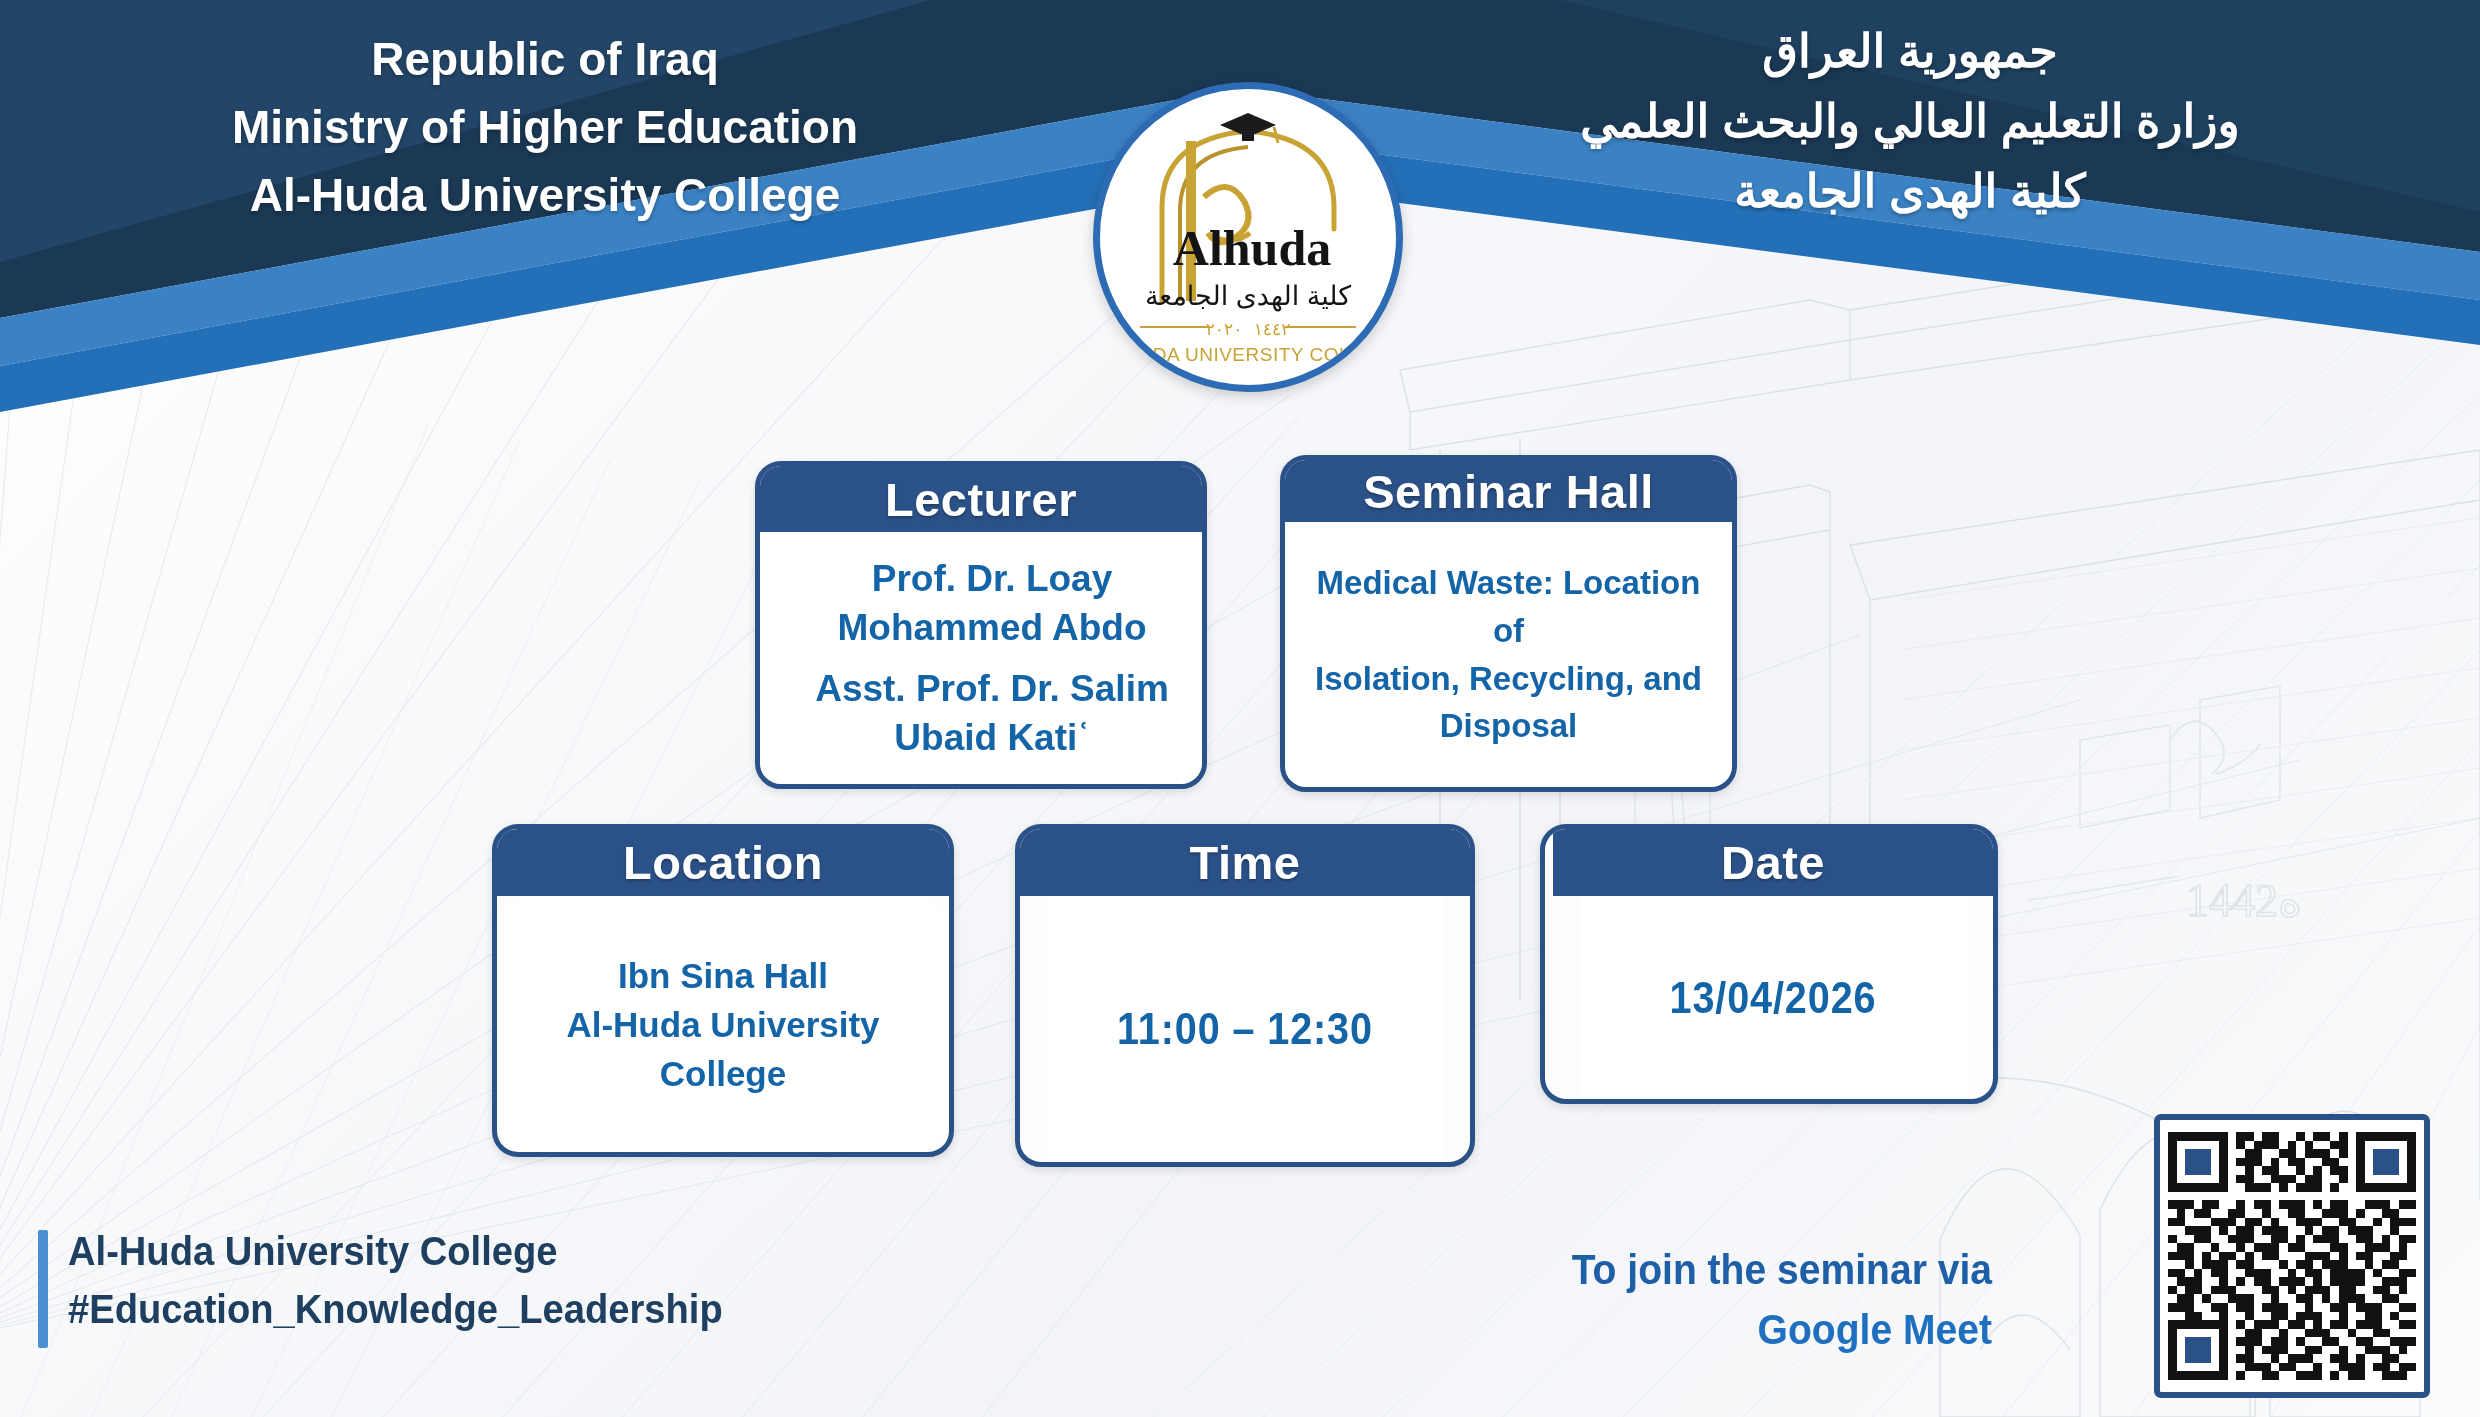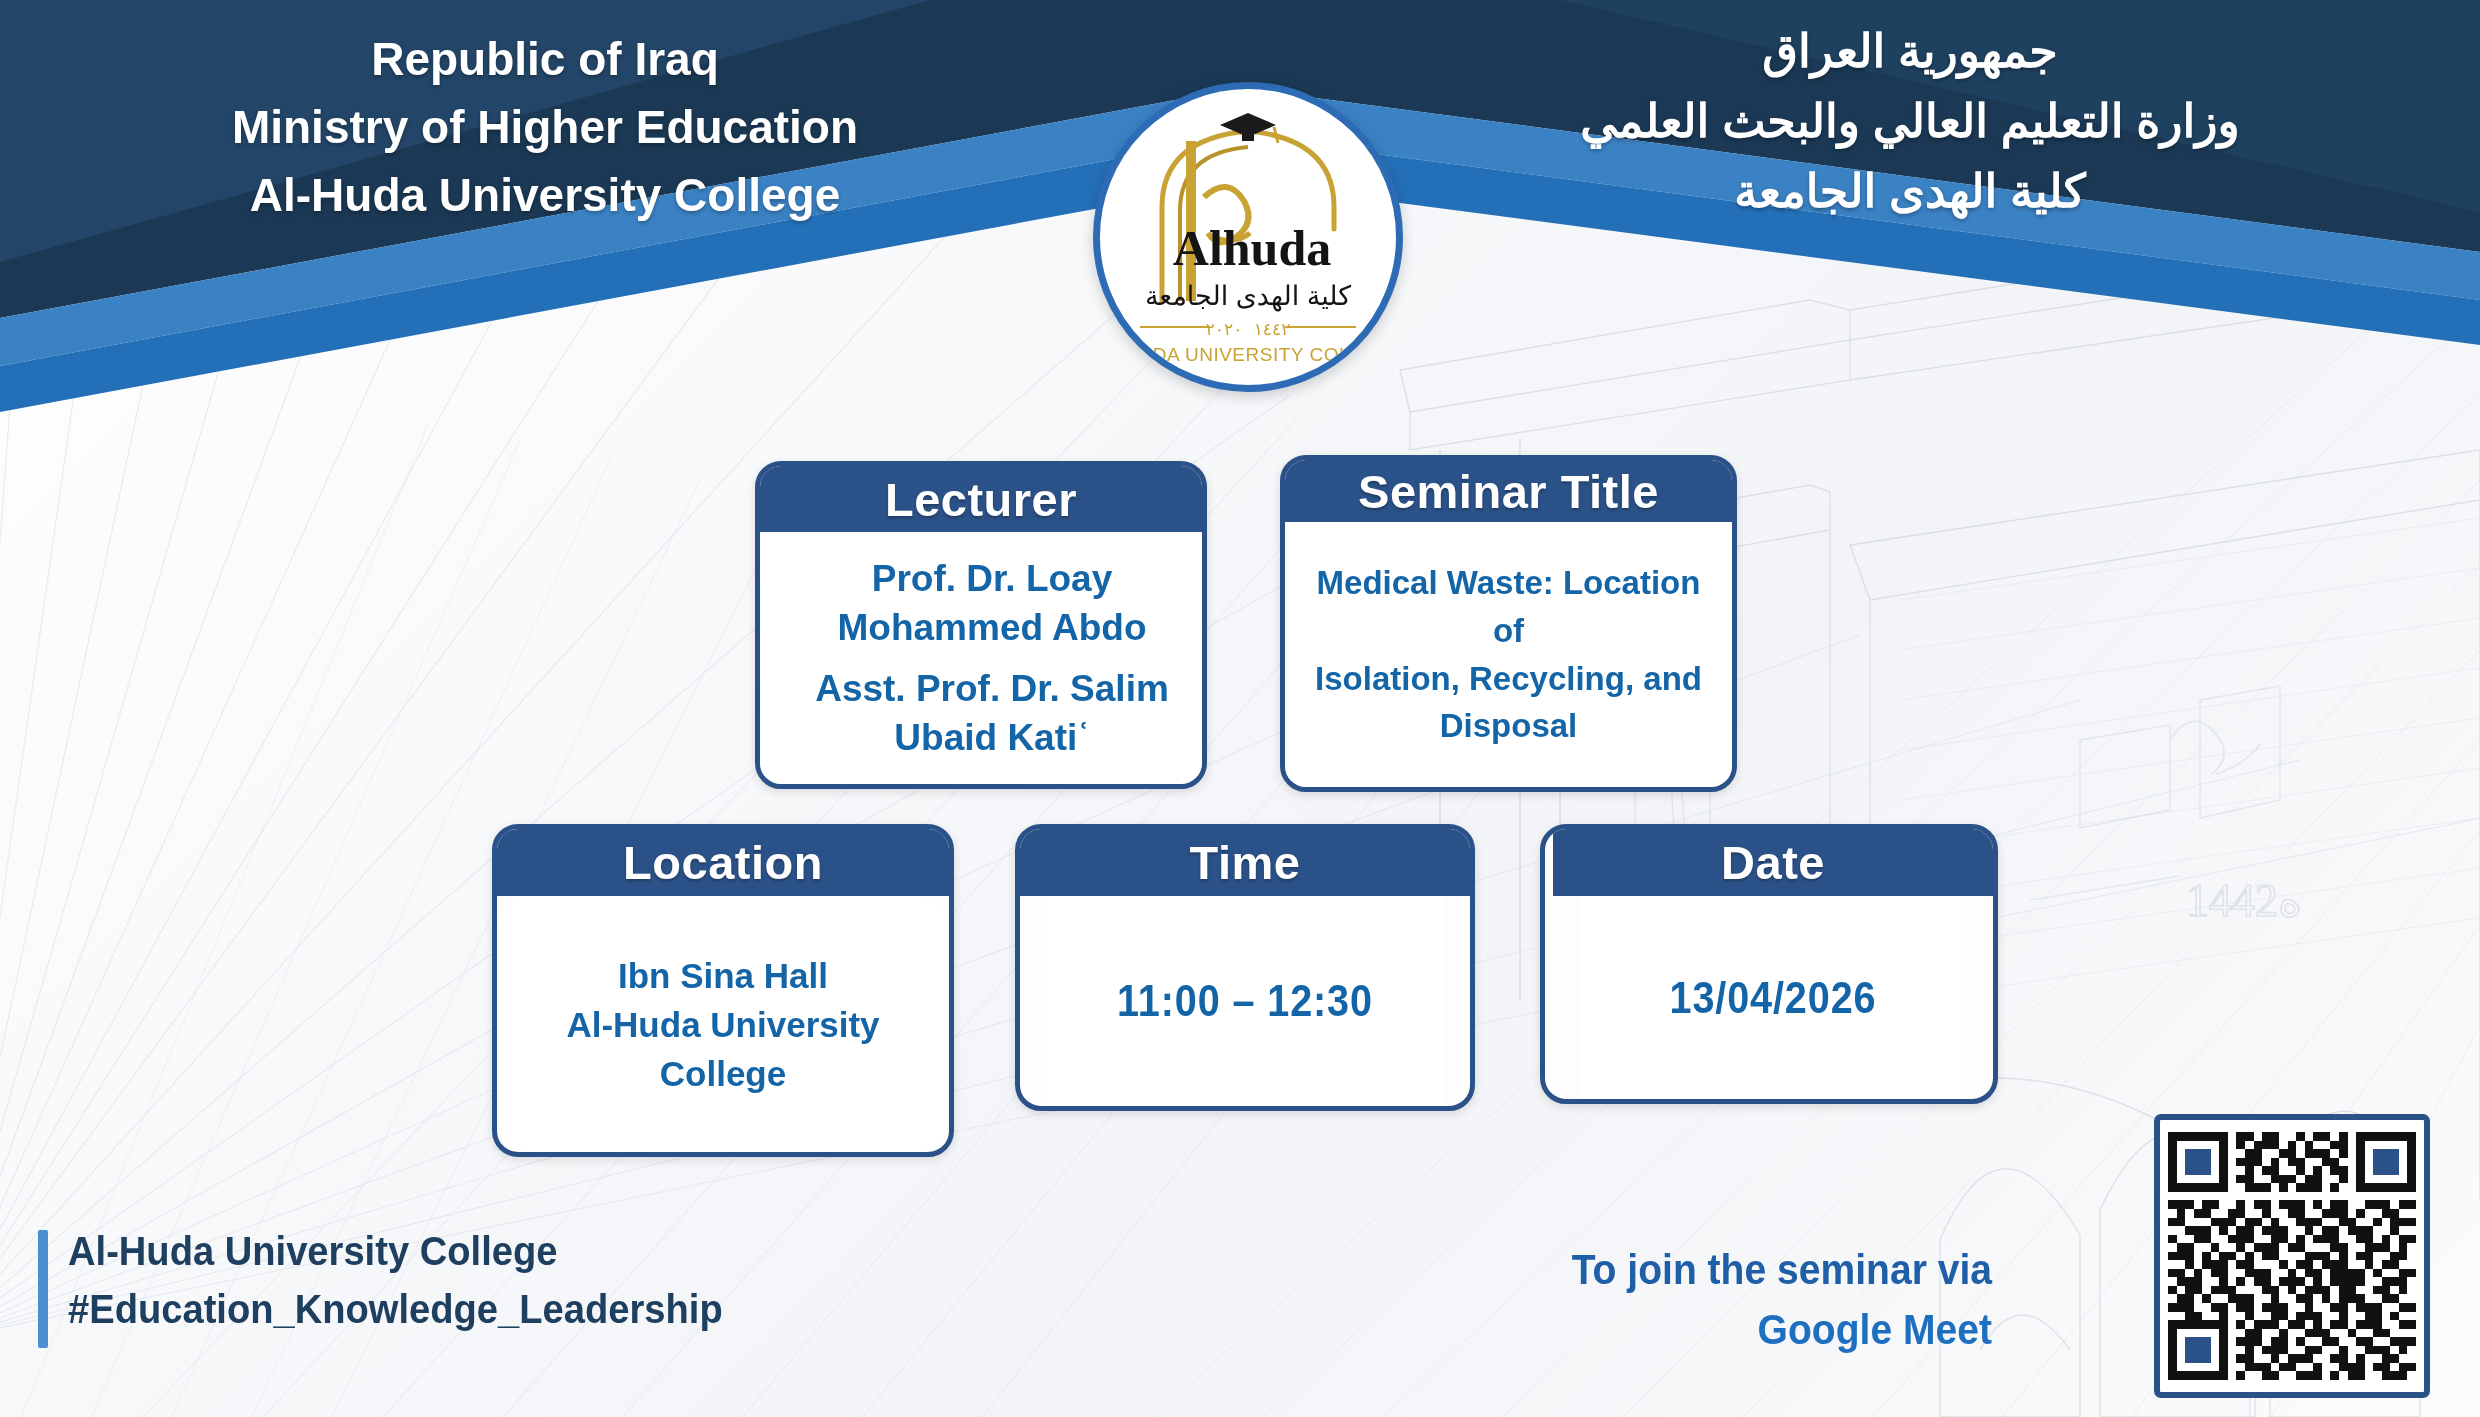--- a/index.html
+++ b/index.html
@@ -55,21 +55,21 @@
   #card-seminar{left:1280px;top:455px;width:457px;height:337px;}
   #card-seminar .card-head{height:62px;font-size:47px;}
   #card-seminar .card-body{height:calc(100% - 62px);font-size:33px;line-height:1.45;flex-direction:column;}
 
   
   #card-location{left:492px;top:824px;width:462px;height:333px;}
   #card-location .card-head{height:67px;font-size:47px;text-align:right;}
   #card-location .card-body{height:calc(100% - 67px);font-size:35px;line-height:1.40;flex-direction:column;border-radius:32px;}
 
   
-  #card-time{left:1015px;top:824px;width:460px;height:287px;}
+  #card-time{left:1015px;top:824px;width:460px;height:343px;}
   #card-time .card-head{height:67px;font-size:47px;}
   #card-time .card-body{height:calc(100% - 67px);font-size:45px;font-stretch:condensed;
                         transform:scaleX(.88);letter-spacing:1px;}
 
   
   #card-date{left:1540px;top:824px;width:458px;height:280px;padding-left:8px;}
   #card-date .card-head{height:67px;font-size:47px;}
   #card-date .card-body{height:calc(100% - 67px);font-size:45px;
                         transform:scaleX(.88);letter-spacing:1px;}
 
@@ -263,21 +263,21 @@
         <span class="ln">Mohammed Abdo</span>
       </div>
       <div class="grp">
         <span class="ln">Asst. Prof. Dr. Salim</span>
         <span class="ln">Ubaid Katiʿ</span>
       </div>
     </div>
   </div>
 
   <div class="card" id="card-seminar">
-    <div class="card-head">Seminar Title</div>
+    <div class="card-head">Seminar Hall</div>
     <div class="card-body">
       <span class="ln">Medical Waste: Location of</span>
       <span class="ln">Isolation, Recycling, and</span>
       <span class="ln">Disposal</span>
     </div>
   </div>
 
   <div class="card" id="card-location">
     <div class="card-head">Location</div>
     <div class="card-body">

